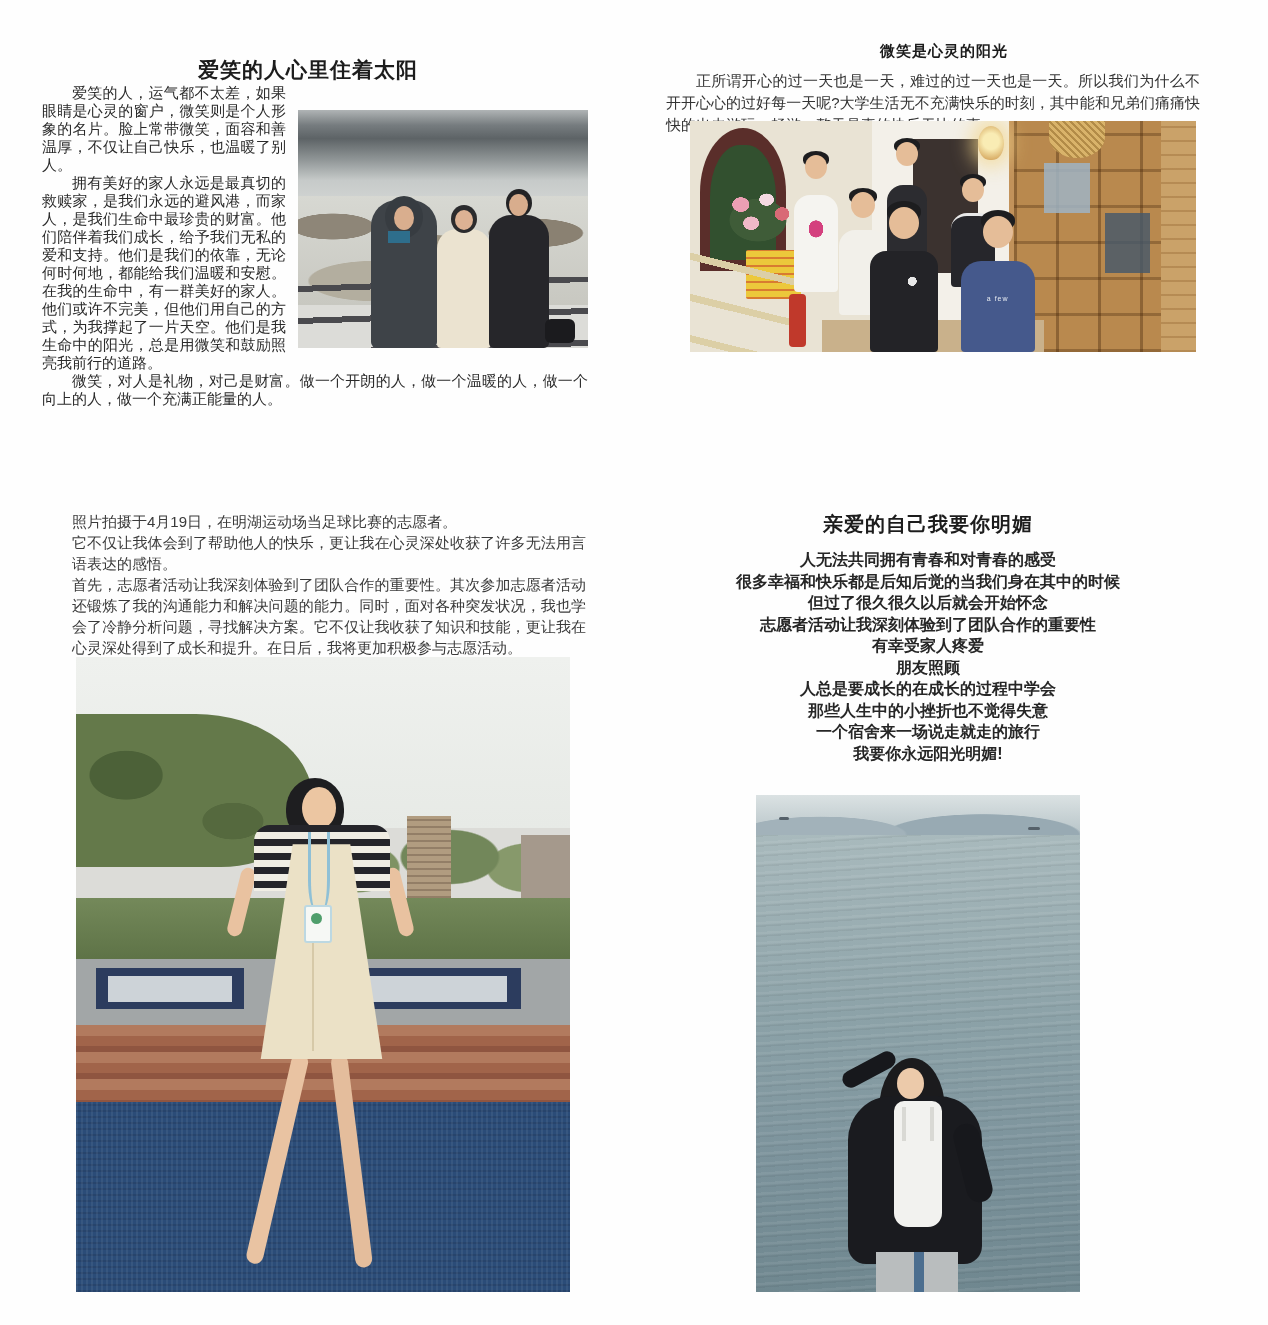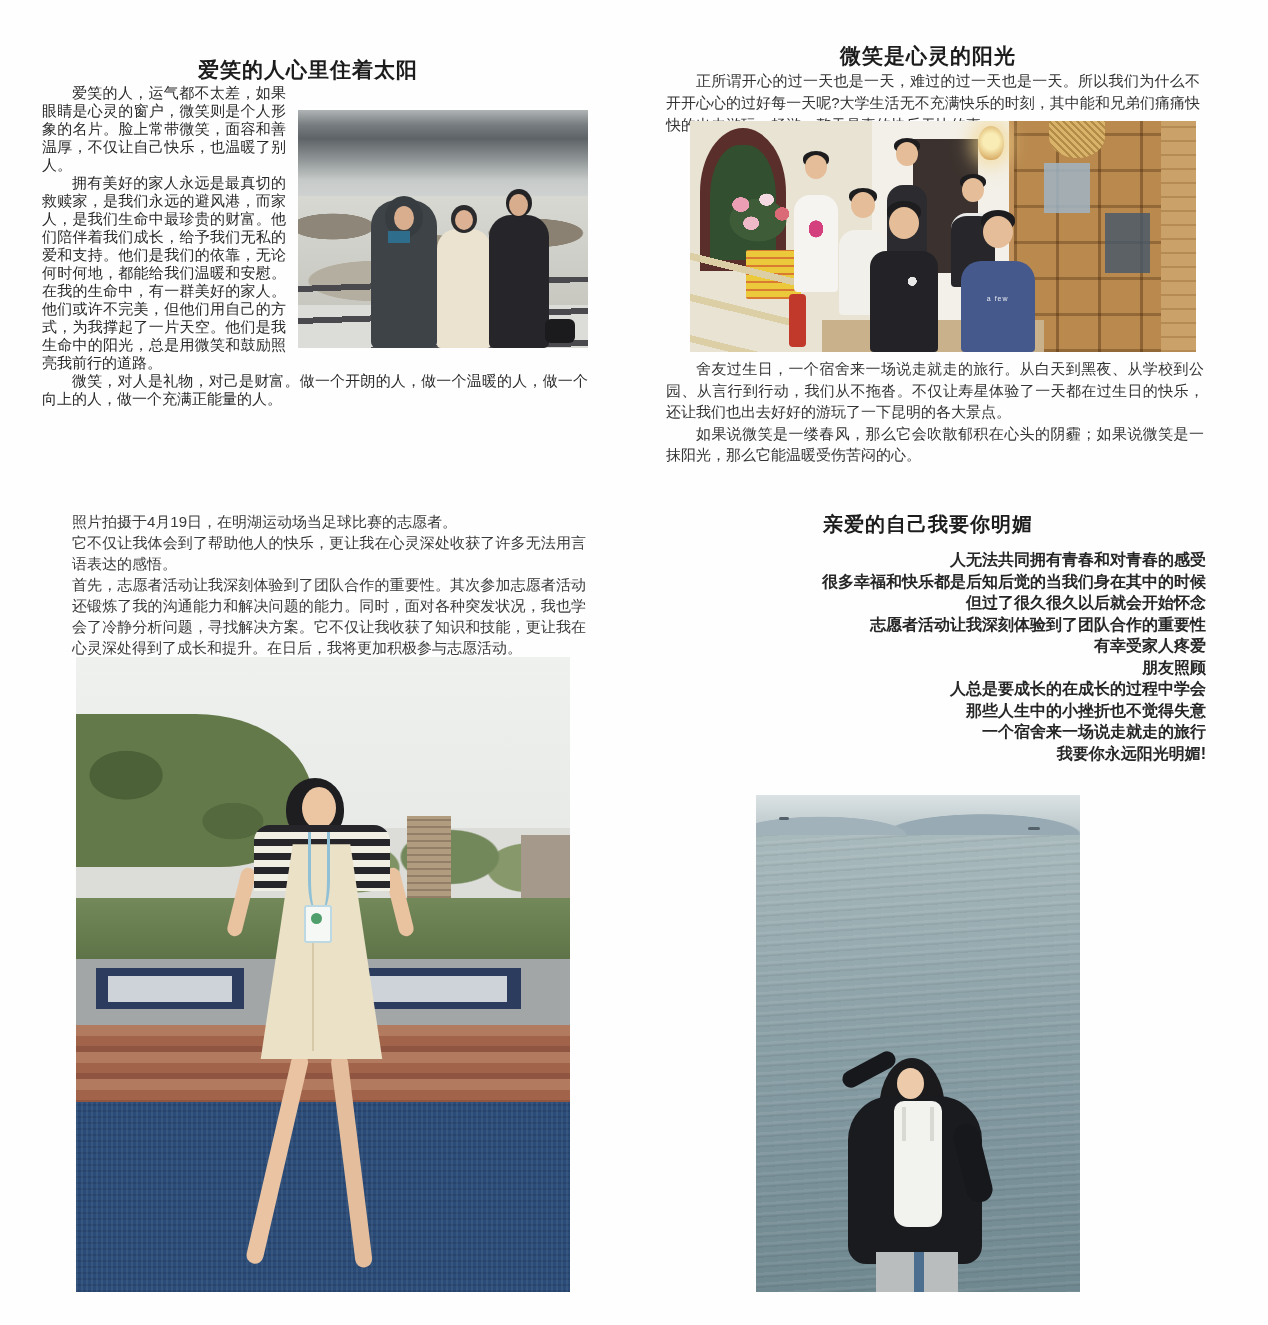--- a/index.html
+++ b/index.html
@@ -2,42 +2,42 @@
 <html lang="zh"><head>
 <meta charset="utf-8">
 <style>
   html,body{margin:0;padding:0;background:#ffffff;}
   .page{
     position:relative;width:1268px;height:1325px;background:#fefefe;
     font-family:"Liberation Sans","DejaVu Sans",sans-serif;color:#2a2a2a;overflow:hidden;
   }
   .title{position:absolute;text-align:center;font-weight:bold;color:#1c1c1c;letter-spacing:1px;margin:0;}
   .t1{left:30px;top:56px;width:556px;font-size:21px;}
-  .t2{left:648px;top:42px;width:560px;font-size:21px;}
+  .t2{left:664px;top:42px;width:560px;font-size:15px;}
   .t4{left:650px;top:511px;width:556px;font-size:20px;}
 
   
   .body1{position:absolute;left:42px;top:84px;width:546px;font-size:15px;line-height:18px;text-align:justify;}
   .body1 p{margin:0;text-indent:2em;}
   .photo{background:#dcdcd8;overflow:hidden;position:relative;}
   .photo1{float:right;width:290px;height:238px;margin:26px 0 10px 12px;}
 
   
   .intro2{position:absolute;left:666px;top:70px;width:534px;font-size:15px;line-height:22px;text-align:justify;margin:0;text-indent:2em;color:#333;}
   .photo2{position:absolute;left:690px;top:121px;width:506px;height:231px;}
   .caps2{position:absolute;left:666px;top:358px;width:538px;font-size:15px;line-height:21.5px;text-align:justify;color:#333;}
   .caps2 p{margin:0;text-indent:2em;}
 
   
   .vol{position:absolute;left:72px;top:511px;width:514px;font-size:15px;line-height:21px;color:#3a3a3a;text-align:justify;}
   .vol p{margin:0;}
   .photo3{position:absolute;left:76px;top:657px;width:494px;height:635px;}
 
   
-  .poem{position:absolute;left:650px;top:549px;width:556px;text-align:right;font-size:16px;line-height:21.5px;font-weight:600;color:#262626;}
+  .poem{position:absolute;left:650px;top:549px;width:556px;text-align:center;font-size:16px;line-height:21.5px;font-weight:600;color:#262626;}
   .photo4{position:absolute;left:756px;top:795px;width:324px;height:497px;}
 
   .abs{position:absolute;}
 
   
   .p1-sky{left:0;top:0;width:100%;height:40%;
     background:linear-gradient(180deg,#b0b4b5 0%,#767c7f 16%,#5d6366 30%,#8f9596 52%,#c6cac9 74%,#d3d6d4 100%);}
   .p1-land{left:0;top:36%;width:100%;height:46%;
     background:
       radial-gradient(70px 22px at 12% 28%,#8e8678 0 58%,transparent 60%),
@@ -252,24 +252,20 @@
         <span class="torso"></span>
       </div>
     <div class="fig f-f">
         <span class="hair"></span>
         <span class="head"></span>
         <span class="torso">
           <span class="hoodie-text">a few</span>
         </span>
       </div>
   </div>
-  <div class="caps2">
-    <p>舍友过生日，一个宿舍来一场说走就走的旅行。从白天到黑夜、从学校到公园、从言行到行动，我们从不拖沓。不仅让寿星体验了一天都在过生日的快乐，还让我们也出去好好的游玩了一下昆明的各大景点。</p>
-    <p>如果说微笑是一缕春风，那么它会吹散郁积在心头的阴霾；如果说微笑是一抹阳光，那么它能温暖受伤苦闷的心。</p>
-  </div>
 
   <div class="vol">
     <p>照片拍摄于4月19日，在明湖运动场当足球比赛的志愿者。</p>
     <p>它不仅让我体会到了帮助他人的快乐，更让我在心灵深处收获了许多无法用言语表达的感悟。</p>
     <p>首先，志愿者活动让我深刻体验到了团队合作的重要性。其次参加志愿者活动还锻炼了我的沟通能力和解决问题的能力。同时，面对各种突发状况，我也学会了冷静分析问题，寻找解决方案。它不仅让我收获了知识和技能，更让我在心灵深处得到了成长和提升。在日后，我将更加积极参与志愿活动。</p>
   </div>
   <div class="photo photo3">
     <div class="abs p3-sky"></div>
     <div class="abs p3-hill"></div>
     <div class="abs p3-trees"></div>

